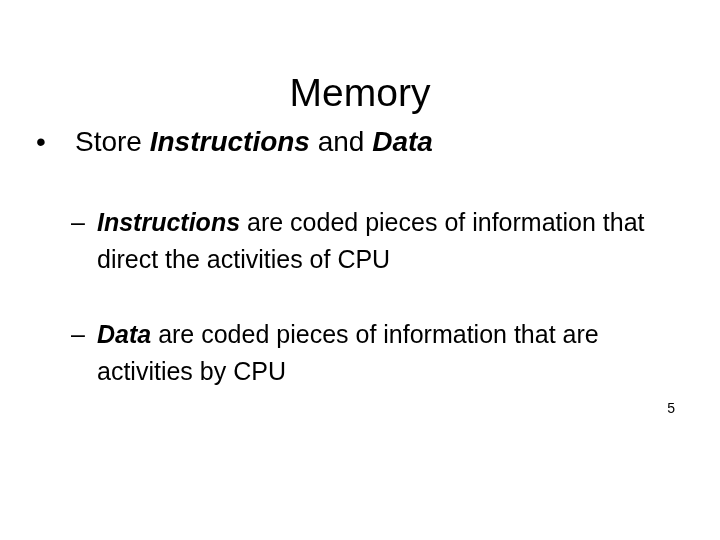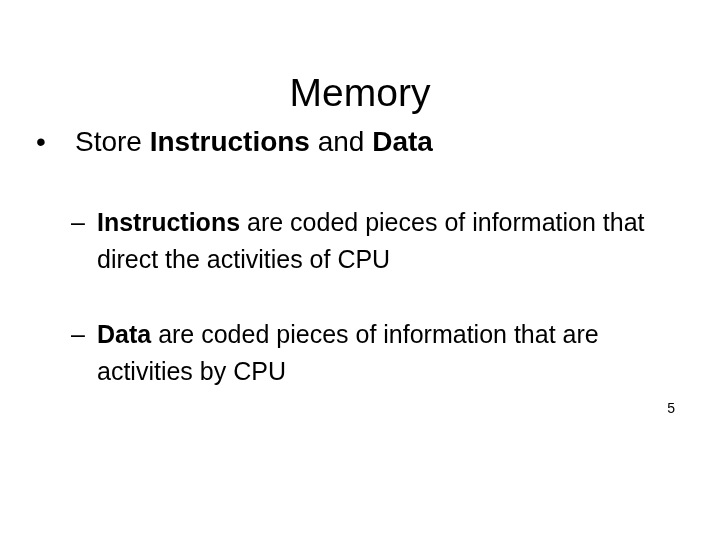--- a/index.html
+++ b/index.html
@@ -74,20 +74,21 @@
     left: 71px;
     top: 0;
     font-size: 25px;
     line-height: 37px;
   }
   .bullet-l2:last-child {
     margin-bottom: 0;
   }
   .em-term {
     font-weight: bold;
+    font-style: italic;
     margin-top: 22px;
   }
   .page-number {
     position: absolute;
     right: 45px;
     bottom: 32px;
     font-size: 14px;
     line-height: 16px;
     color: #000000;
   }

